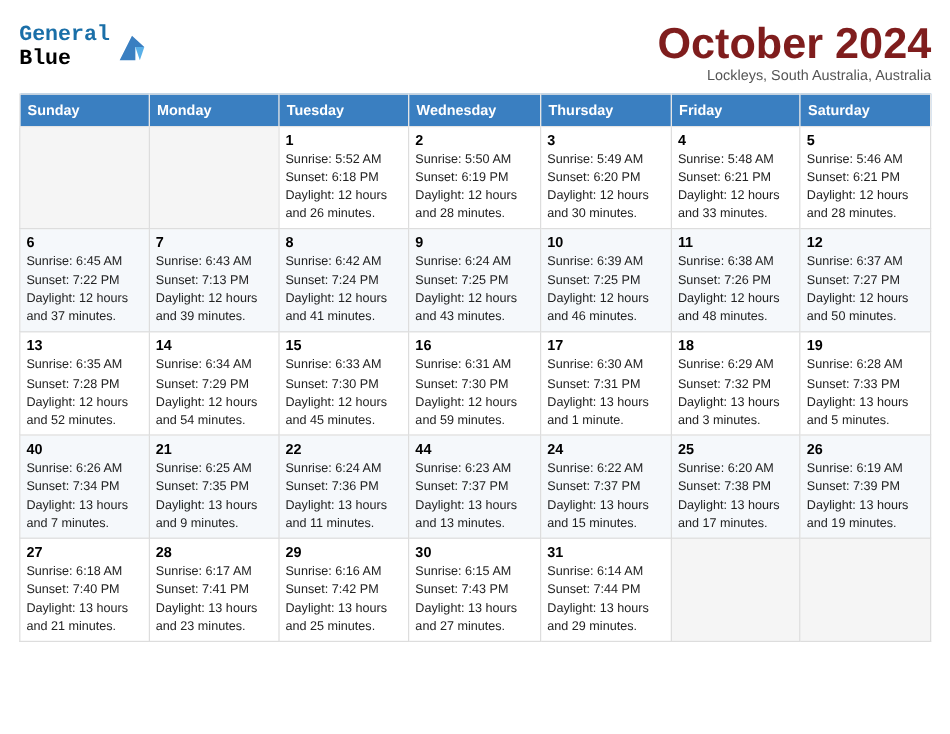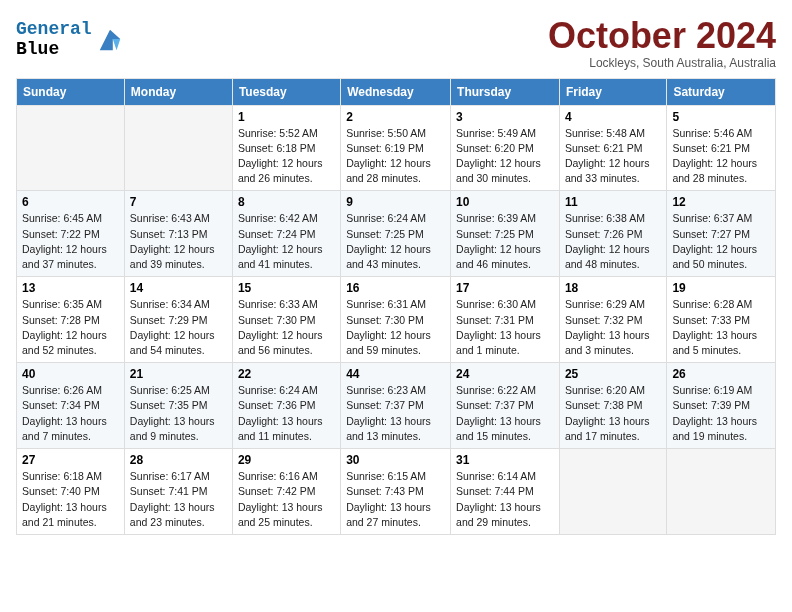--- a/index.html
+++ b/index.html
@@ -235,21 +235,21 @@
           <div class="cell-text">Sunrise: 6:34 AM</div>
           <div class="cell-text">Sunset: 7:29 PM</div>
           <div class="cell-text">Daylight: 12 hours</div>
           <div class="cell-text">and 54 minutes.</div>
         </td>
         <td>
           <span class="day-num">15</span>
           <div class="cell-text">Sunrise: 6:33 AM</div>
           <div class="cell-text">Sunset: 7:30 PM</div>
           <div class="cell-text">Daylight: 12 hours</div>
-          <div class="cell-text">and 56 minutes.</div>
+          <div class="cell-text">and 45 minutes.</div>
         </td>
         <td>
           <span class="day-num">16</span>
           <div class="cell-text">Sunrise: 6:31 AM</div>
           <div class="cell-text">Sunset: 7:30 PM</div>
           <div class="cell-text">Daylight: 12 hours</div>
           <div class="cell-text">and 59 minutes.</div>
         </td>
         <td>
           <span class="day-num">17</span>

